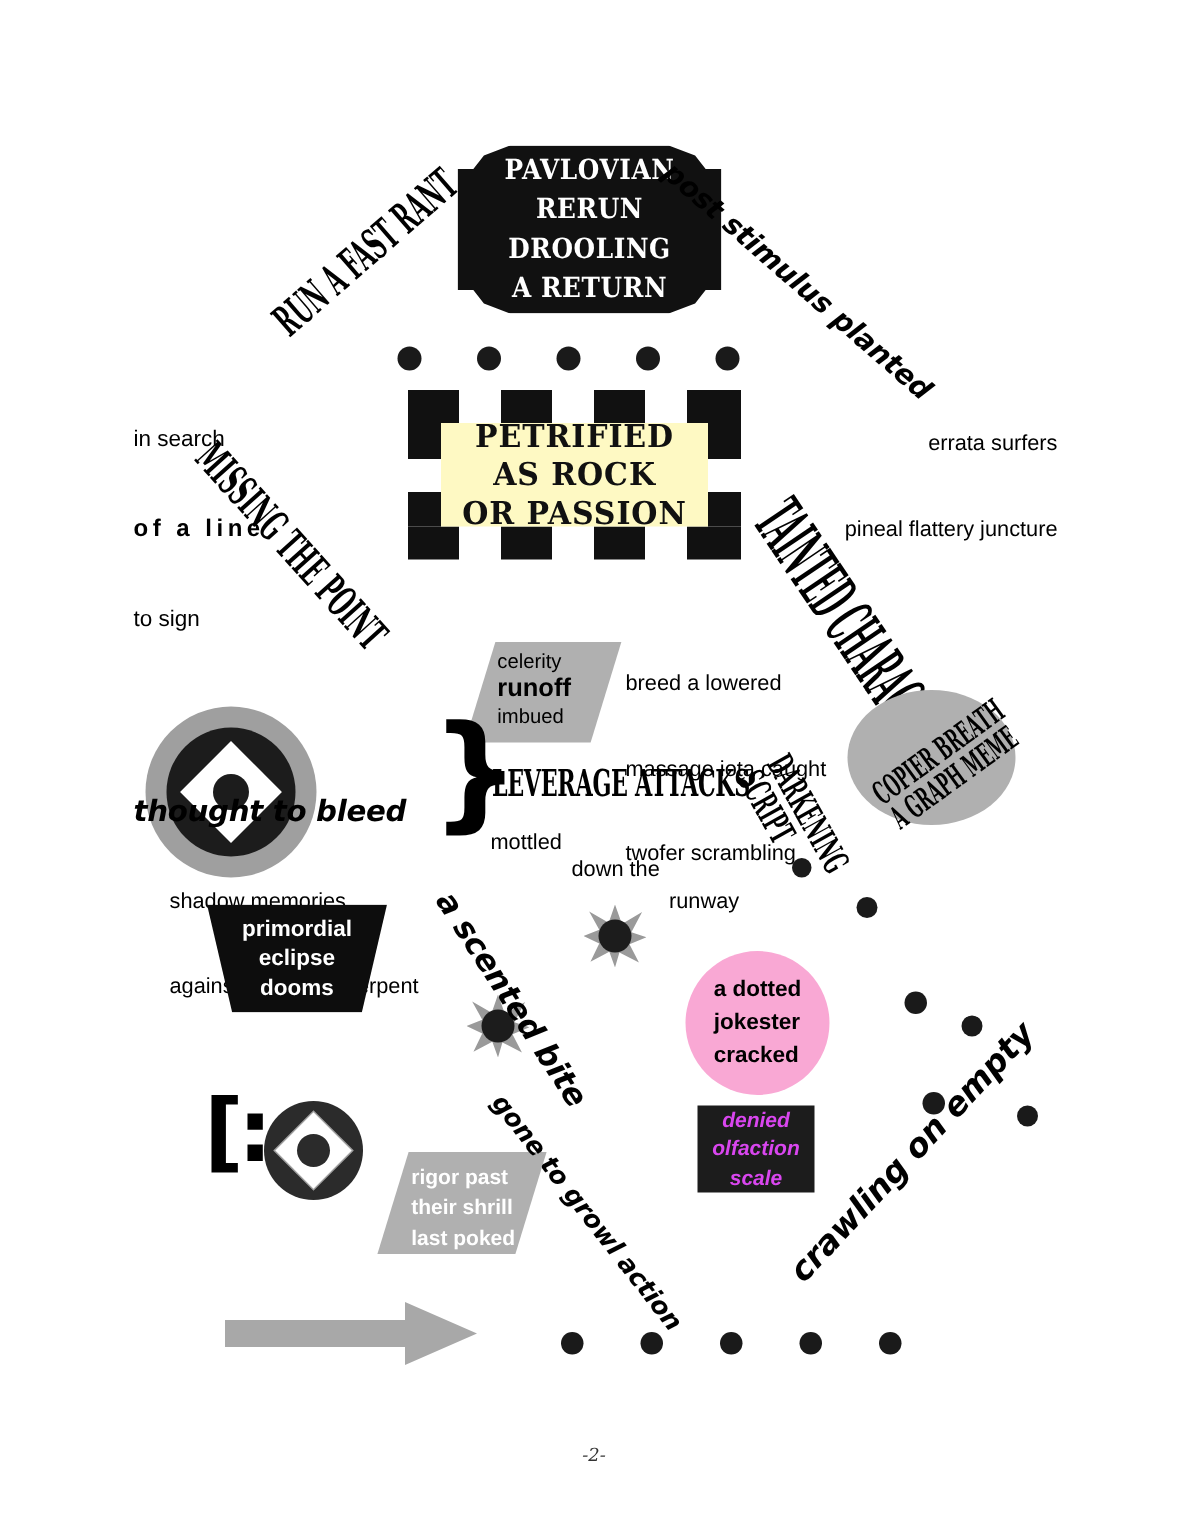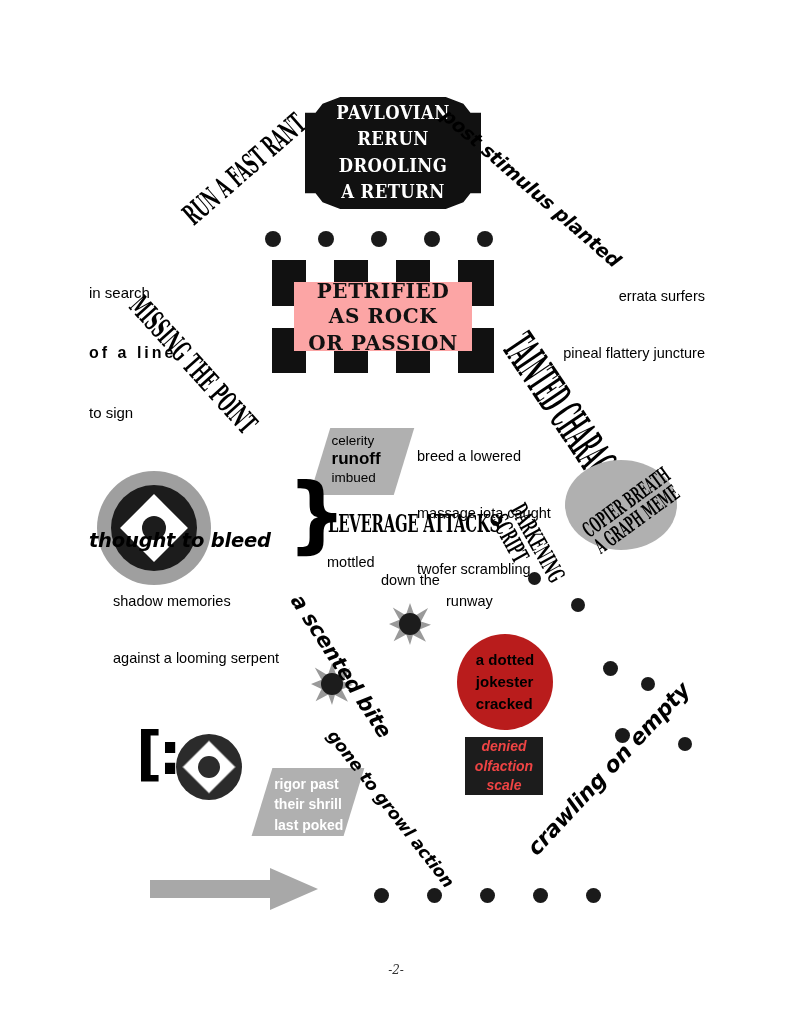--- a/index.html
+++ b/index.html
@@ -36,21 +36,21 @@
     font-weight:bold;font-size:16.5px;line-height:1.42;
     text-align:center;letter-spacing:0.4px;
     transform:scaleY(1.12);
   }
 
   
   .checker-wrap{width:222px;height:113px;position:relative;}
   .checker-wrap .band{position:absolute;background:#111;}
   .gray-panel{
     position:absolute;left:22px;top:22px;width:178px;height:69px;
-    background:#fca5a5;display:flex;align-items:center;justify-content:center;
+    background:#fef9c3;display:flex;align-items:center;justify-content:center;
   }
   .gray-panel-txt{
     font-family:"DejaVu Serif", serif;
     font-weight:bold;font-size:20px;line-height:1.22;text-align:center;
     letter-spacing:0.6px;color:#111;transform:scaleY(1.05);
   }
 
   
   .emblem{position:relative;}
   .ring-outer{position:absolute;border-radius:50%;background:#9f9f9f;}
@@ -68,22 +68,22 @@
   .para{ 
     background:#b0b0b0;transform:skewX(-17deg);
   }
   .para-inner{transform:skewX(17deg);}
   .trapz{
     background:#0d0d0d;color:#fff;
     clip-path:polygon(0% 0%,100% 0%,86% 100%,14% 100%);
     display:flex;align-items:center;justify-content:center;
   }
   .ellipse{background:#b0b0b0;border-radius:50%;}
-  .circle-gray{background:#b91c1c;border-radius:50%;}
-  .blackbox{background:#1c1c1c;color:#ef4444;display:flex;justify-content:center;}
+  .circle-gray{background:#f9a8d4;border-radius:50%;}
+  .blackbox{background:#1c1c1c;color:#d946ef;display:flex;align-items:center;justify-content:center;}
   .dot{position:absolute;border-radius:50%;background:#1a1a1a;}
 
   
   .rot{transform-origin:0 0;white-space:nowrap;}
 
   .cond{
     font-family:"DejaVu Serif", serif;font-weight:bold;
     transform:scaleX(0.62) scaleY(1.25);transform-origin:left center;
     letter-spacing:0px;
   }
@@ -243,20 +243,27 @@
 
   <div class="abs t" style="left:113px;top:554px;">
     <div class="plain">shadow memories</div>
     <div class="plain">against a looming serpent</div>
   </div>
 
   <div class="abs plain" style="left:327px;top:554px;">mottled</div>
   <div class="abs plain" style="left:381px;top:572px;">down the</div>
   <div class="abs plain" style="left:446px;top:593px;">runway</div>
 
+  <div class="abs trapz" style="left:138px;top:603px;width:120px;height:72px;">
+    <div class="bold center" style="font-size:15px;line-height:1.3;">
+      <div>primordial</div>
+      <div>eclipse</div>
+      <div>dooms</div>
+    </div>
+  </div>
 
   <div class="abs" style="left:389px;top:603px;width:42px;height:42px;">
     <div class="star" style="width:42px;height:42px;"></div>
     <div class="star-core" style="left:10px;top:10px;width:22px;height:22px;"></div>
   </div>
   <div class="abs" style="left:311px;top:663px;width:42px;height:42px;">
     <div class="star" style="width:42px;height:42px;"></div>
     <div class="star-core" style="left:10px;top:10px;width:22px;height:22px;"></div>
   </div>
 

